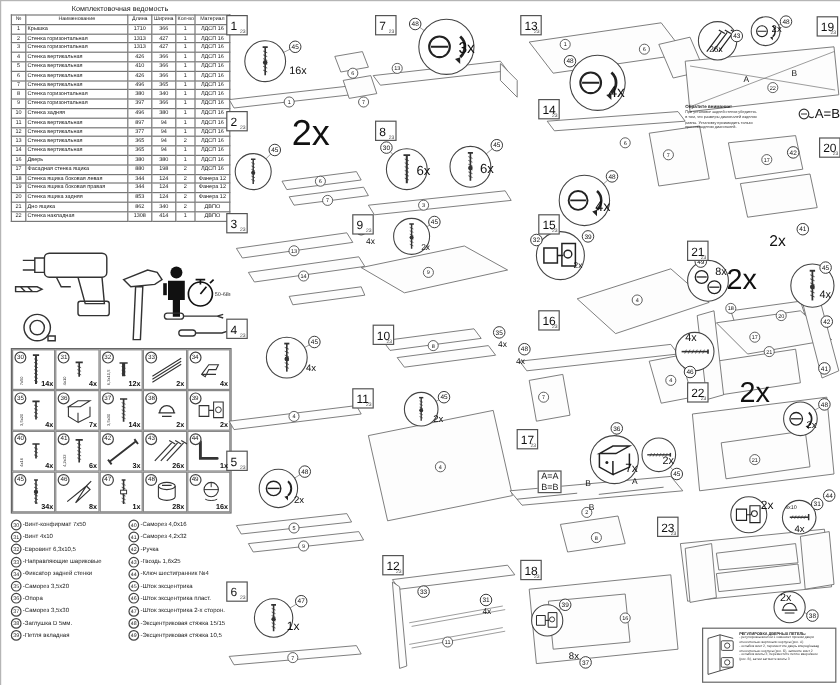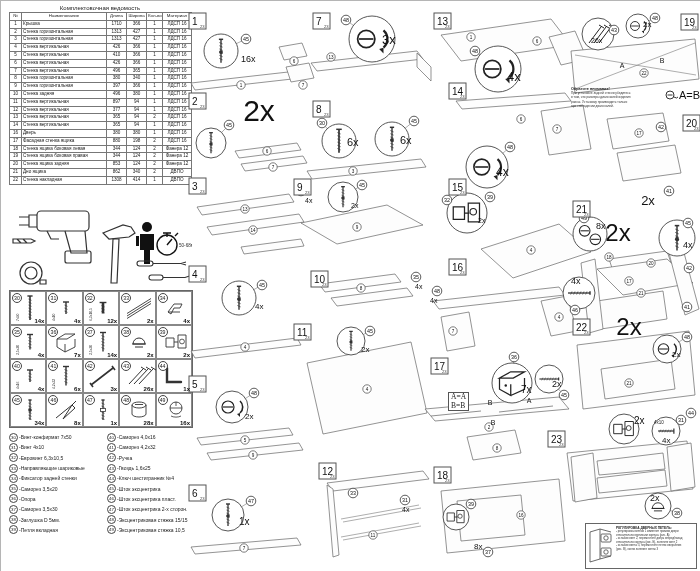--- a/index.html
+++ b/index.html
@@ -31,21 +31,21 @@
   .leg-id{flex:0 0 7px;height:7px;border:0.7px solid #444;border-radius:50%;
       font-size:4.4px;line-height:7px;text-align:center;color:#222;margin-right:1px;}
   .leg-tx{font-size:5px;color:#222;white-space:nowrap;}
   .leg-tx::before{content:"-";}
   
   .note-att{position:absolute;left:570px;top:86px;width:102px;}
   .note-att .t{font-size:3.8px;font-weight:bold;}
   .note-att .l{font-size:3.2px;line-height:4.4px;color:#333;}
   .ab-eq{position:absolute;left:664px;top:88px;font-size:11px;color:#111;display:flex;align-items:flex-start;}
   .aabb{position:absolute;left:447px;top:391px;border:0.8px solid #555;padding:0 2px;
-        font-size:7.5px;line-height:8.5px;background:#fff;font-family:Liberation Serif, serif;}
+        font-size:7.5px;line-height:8.5px;background:#fff;}
   .hinge-note{position:absolute;left:584px;top:522px;width:112px;height:46px;border:0.8px solid #666;
         background:#fff;display:flex;padding:2px;box-sizing:border-box;}
   .hinge-note .txt{margin-left:2px;}
   .hinge-note .t{font-size:3.2px;font-weight:bold;line-height:4px;}
   .hinge-note .l{font-size:2.8px;line-height:3.6px;color:#333;}
   svg text{font-family:"Liberation Sans", sans-serif;}
 </style>
 </head>
 <body>
 

